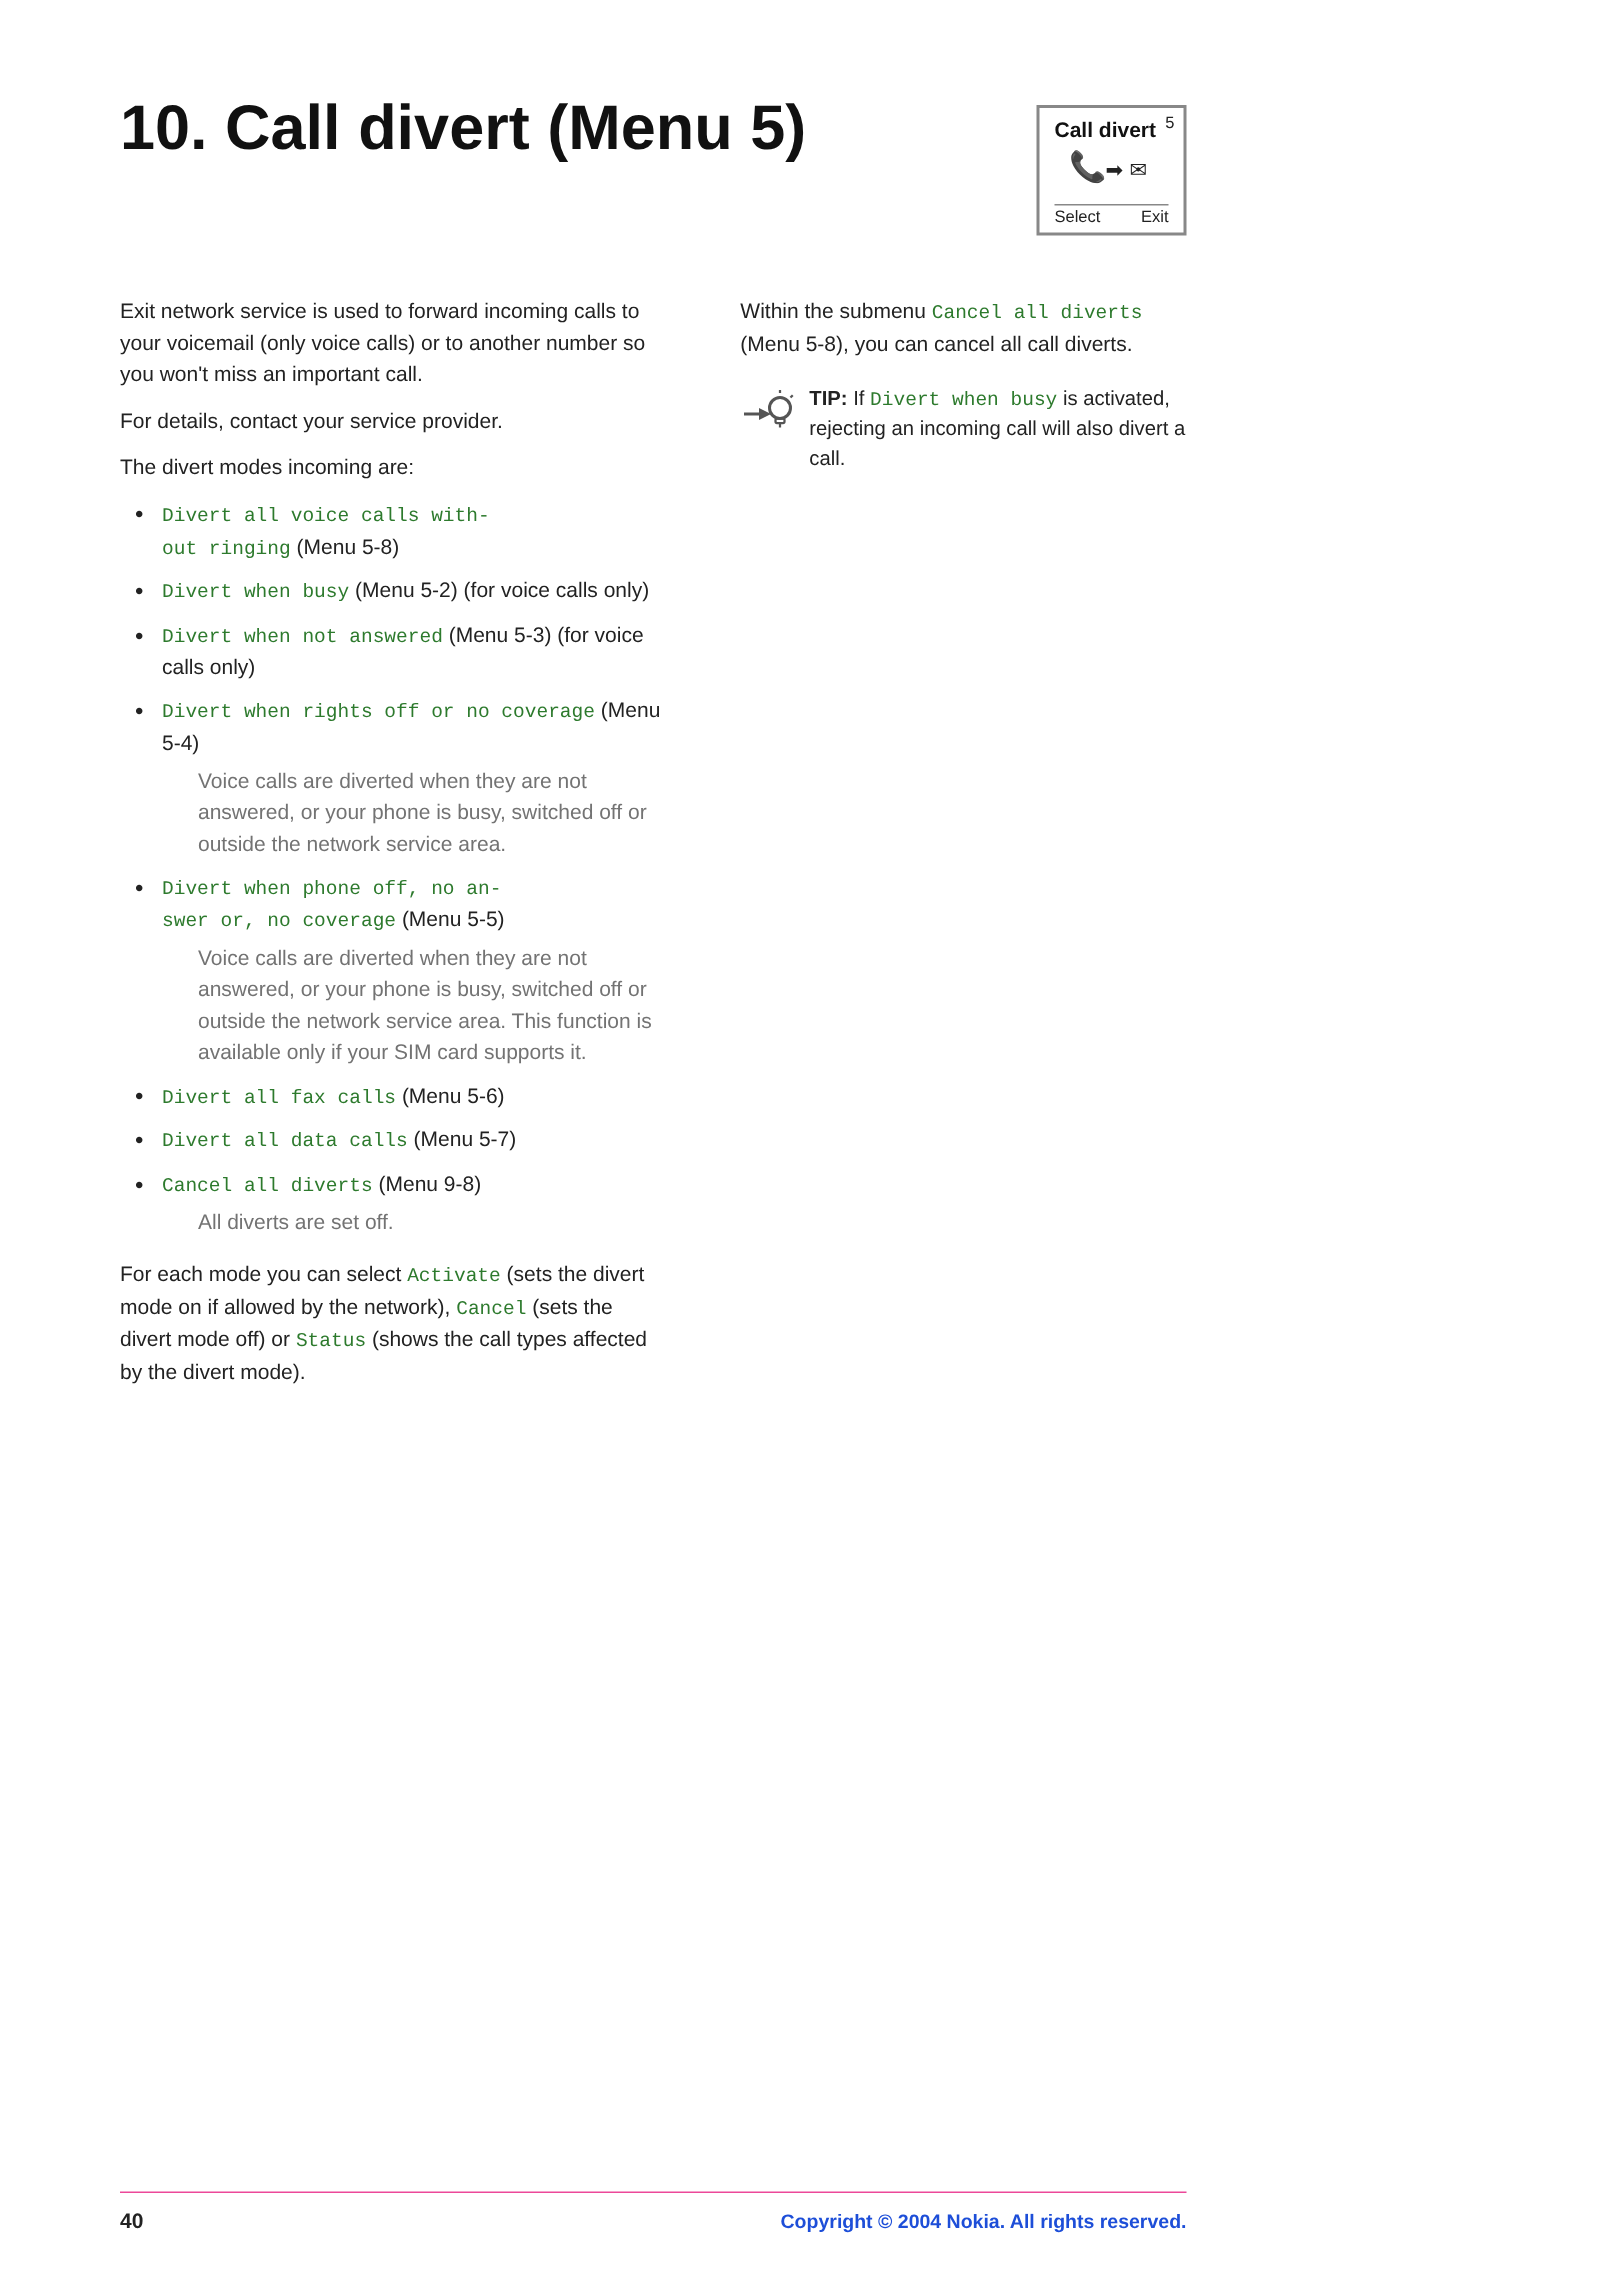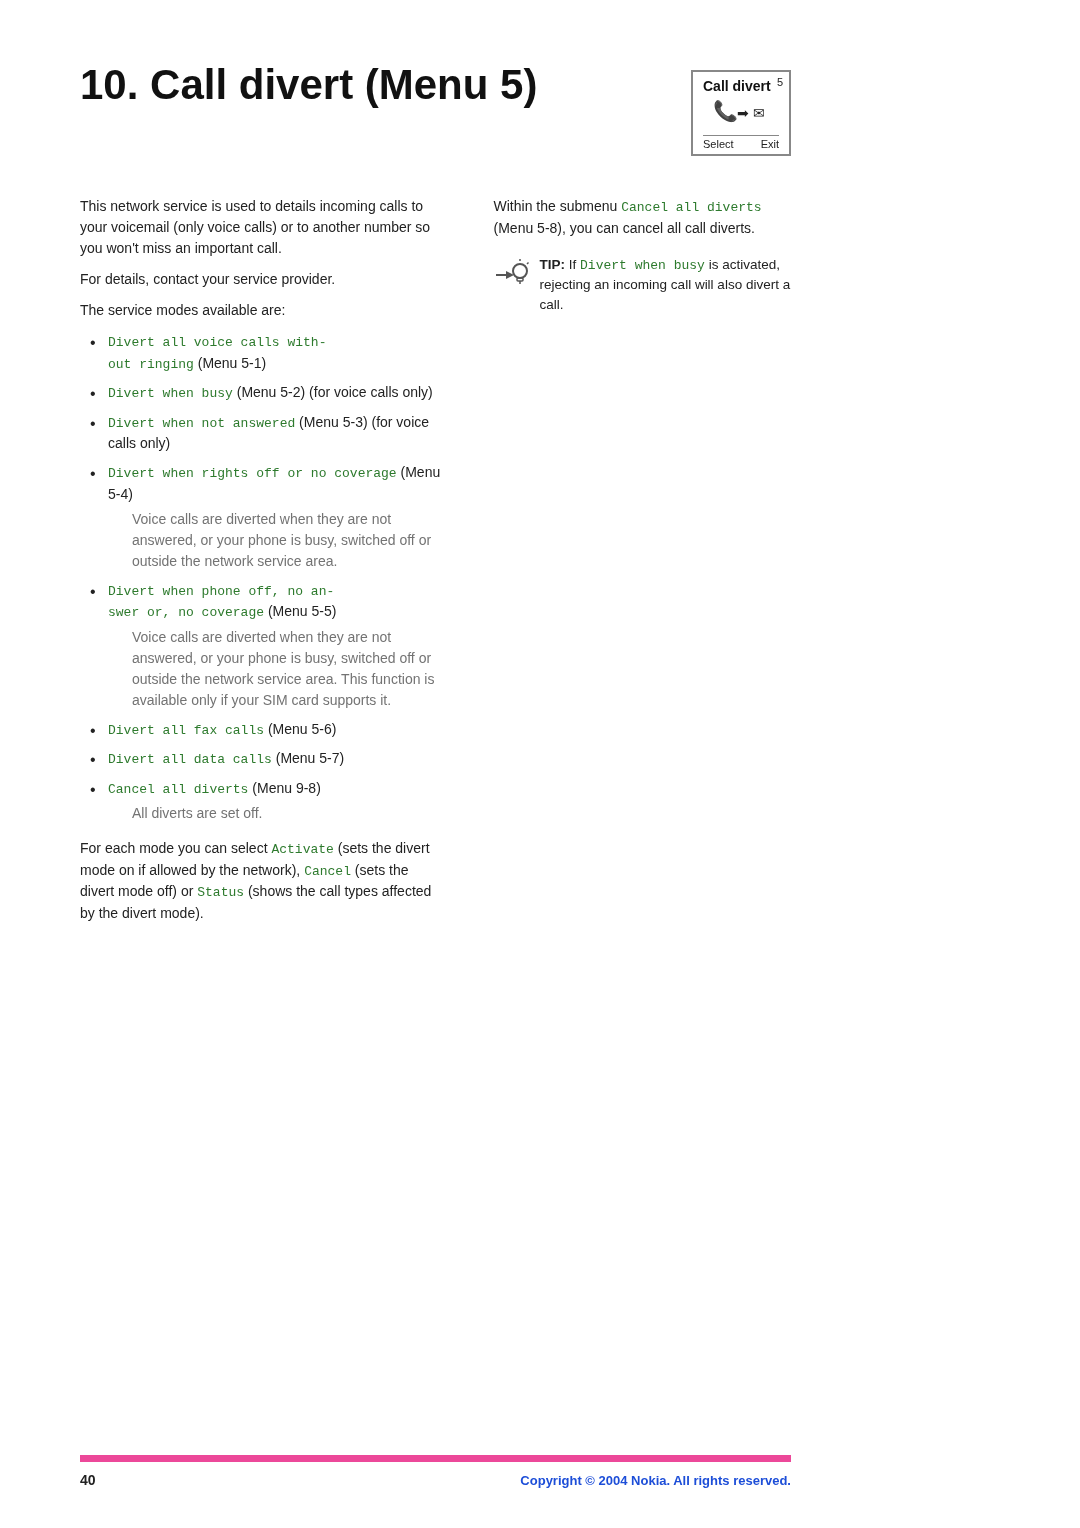--- a/index.html
+++ b/index.html
@@ -152,21 +152,21 @@
     }
 
     .footer-bar {
       position: absolute;
       bottom: 40px;
       left: 80px;
       right: 80px;
       display: flex;
       justify-content: space-between;
       align-items: center;
-      border-top: 7px solid #ec4899;
+      border-top: 1px solid #ec4899;
       padding-top: 10px;
     }
 
     .page-number {
       font-size: 14px;
       font-weight: bold;
       color: #222;
     }
 
     .copyright {
@@ -200,28 +200,28 @@
         <span>Select</span>
         <span>Exit</span>
       </div>
     </div>
   </div>
 
   <div class="content-columns">
 
     <div class="left-col">
 
-      <p>This network service is used to details incoming calls to your voicemail (only voice calls) or to another number so you won't miss an important call.</p>
+      <p>Exit network service is used to forward incoming calls to your voicemail (only voice calls) or to another number so you won't miss an important call.</p>
       <p>For details, contact your service provider.</p>
-      <p>The service modes available are:</p>
+      <p>The divert modes incoming are:</p>
 
       <ul>
 
         <li>
-          <span class="green mono">Divert all voice calls with-<br>out ringing</span><span> (Menu 5-1)</span>
+          <span class="green mono">Divert all voice calls with-<br>out ringing</span><span> (Menu 5-8)</span>
         </li>
 
         <li>
           <span class="green mono">Divert when busy</span><span> (Menu 5-2) (for voice calls only)</span>
         </li>
 
         <li>
           <span class="green mono">Divert when not answered</span><span> (Menu 5-3) (for voice calls only)</span>
         </li>
 

